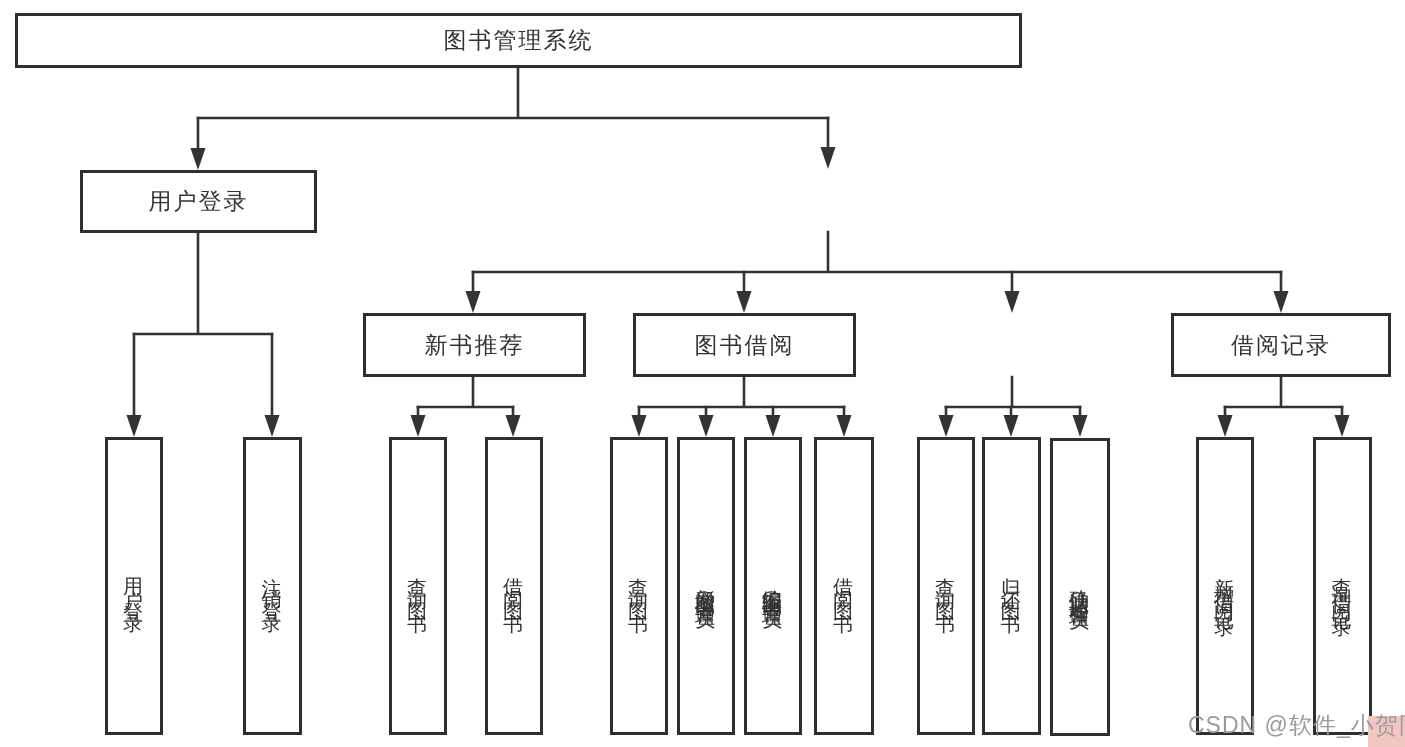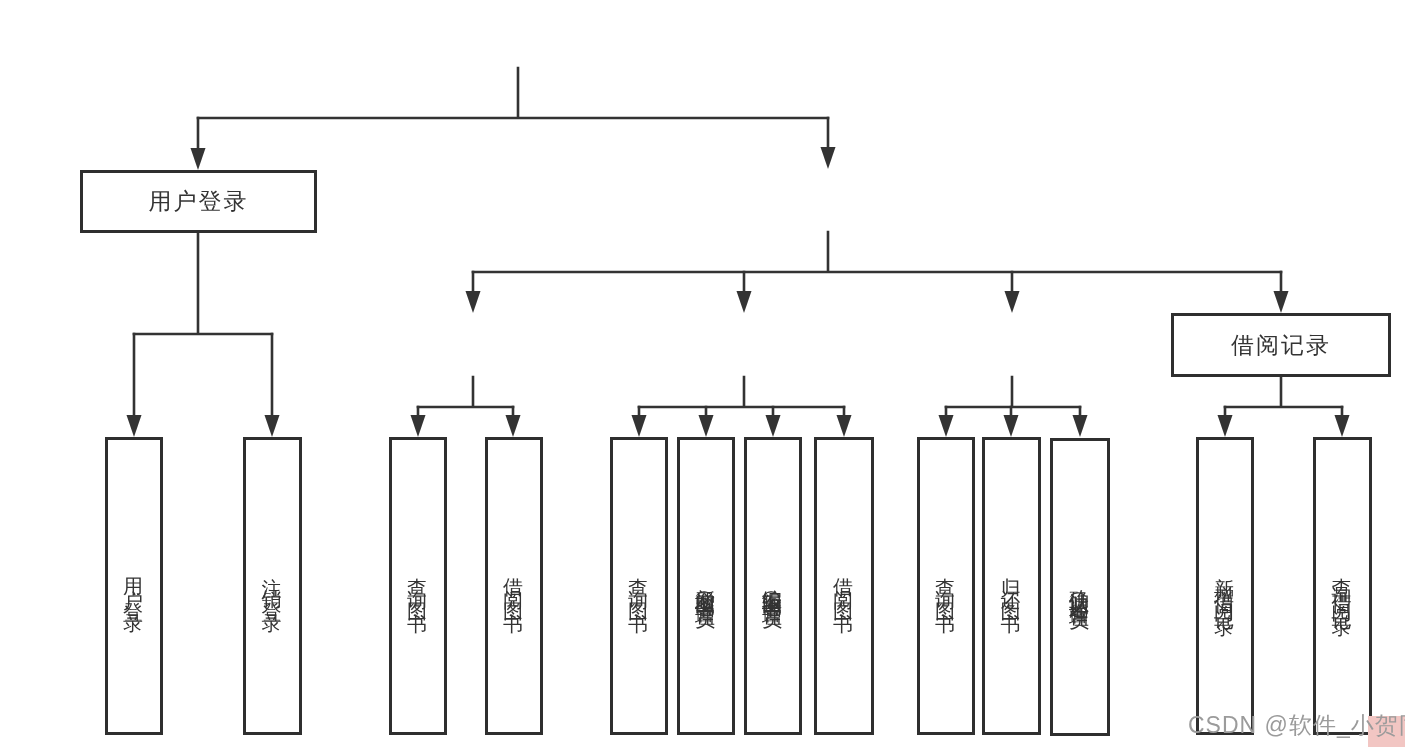--- a/index.html
+++ b/index.html
@@ -103,25 +103,34 @@
       <polygon class="ah" points="765.5,415 780.5,415 773,437"></polygon>
       <polygon class="ah" points="836.5,415 851.5,415 844,437"></polygon>
       <polygon class="ah" points="938.5,415 953.5,415 946,437"></polygon>
       <polygon class="ah" points="1003.5,415 1018.5,415 1011,437"></polygon>
       <polygon class="ah" points="1072.5,415 1087.5,415 1080,437"></polygon>
       <polygon class="ah" points="1217.5,415 1232.5,415 1225,437"></polygon>
       <polygon class="ah" points="1334.5,415 1349.5,415 1342,437"></polygon>
     </g>
   </svg>
 
+  <div class="box" style="left:15px;top:13px;width:1007px;height:55px">
+    <span class="hlabel">图书管理系统</span>
+  </div>
 
   <div class="box" style="left:80px;top:170px;width:237px;height:63px">
     <span class="hlabel">用户登录</span>
   </div>
 
+  <div class="box" style="left:363px;top:313px;width:223px;height:64px">
+    <span class="hlabel">新书推荐</span>
+  </div>
+  <div class="box" style="left:633px;top:313px;width:223px;height:64px">
+    <span class="hlabel">图书借阅</span>
+  </div>
   <div class="box" style="left:1171px;top:313px;width:220px;height:64px">
     <span class="hlabel">借阅记录</span>
   </div>
 
   <div class="box" style="left:105px;top:437px;width:58px;height:298px">
     <span class="vlabel ls-s">用户登录</span>
   </div>
   <div class="box" style="left:243px;top:437px;width:59px;height:298px">
     <span class="vlabel ls-s">注销登录</span>
   </div>

